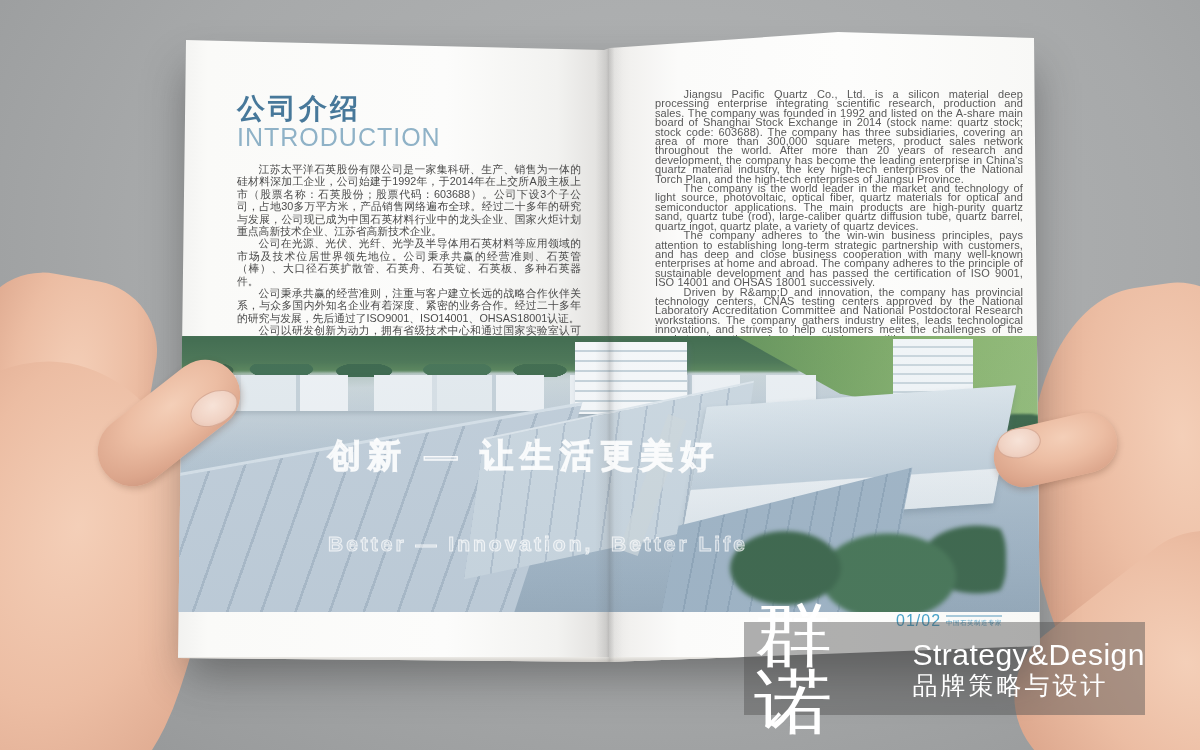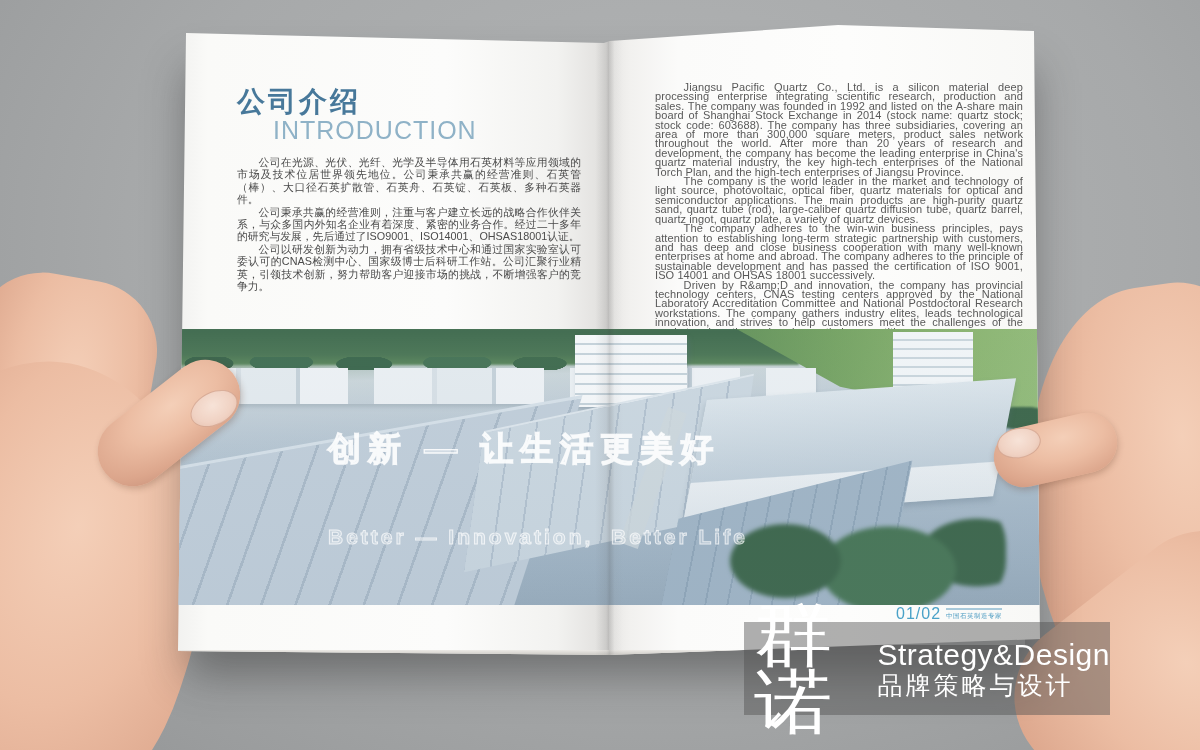--- a/index.html
+++ b/index.html
@@ -19,33 +19,33 @@
   .lh-nail{left:189px;top:392px;width:48px;height:31px;border-radius:50%;transform:rotate(-27deg);}
   .rh-palm{left:1032px;top:285px;width:280px;height:480px;border-radius:52% 42% 46% 55%;transform:rotate(-8deg);}
   .rh-wrist{left:1055px;top:555px;width:300px;height:340px;border-radius:80px;transform:rotate(-38deg);}
   .rh-thumb{left:993px;top:420px;width:125px;height:60px;border-radius:34px;transform:rotate(-13deg);}
   .rh-nail{left:997px;top:428px;width:42px;height:28px;border-radius:50%;transform:rotate(-11deg);}
 
   .booklet-shadow{position:absolute;left:195px;top:55px;width:830px;height:590px;z-index:1;
     box-shadow:0 22px 40px 8px rgba(35,35,35,0.42);}
 
   
-  .booklet{position:absolute;left:178px;top:23px;width:862px;height:632px;z-index:2;
+  .booklet{position:absolute;left:178px;top:30px;width:862px;height:632px;z-index:2;
     clip-path:polygon(8px 10px,426px 20px,432px 18px,660px 2px,856px 8px,862px 616px,430px 632px,0px 628px);}
   .page{position:absolute;top:0;bottom:0;width:431px;}
   .page-left{left:0;background:linear-gradient(to right,#f2f2f0 0%,#fafaf8 7%,#fcfcfb 62%,#f2f2f0 88%,#e4e3e1 97%,#d6d5d3 100%);}
   .page-right{left:431px;background:linear-gradient(to right,#e7e6e4 0%,#f2f1ef 5%,#fbfbfa 16%,#fdfdfc 55%,#f8f8f6 100%);}
   .spine{position:absolute;left:417px;top:0;bottom:0;width:28px;
     background:linear-gradient(to right,rgba(90,90,90,0) 0%,rgba(90,90,90,0.10) 40%,rgba(70,70,70,0.20) 52%,rgba(120,120,120,0.06) 70%,rgba(120,120,120,0) 100%);z-index:5;}
   .booklet:after{content:"";position:absolute;left:0;right:0;bottom:0;height:5px;
     background:linear-gradient(#eceae6,#cdcac5);}
 
   
   .title-cn{position:absolute;left:59px;top:60px;font-size:28px;font-weight:600;letter-spacing:3px;color:#47789a;}
-  .title-en{position:absolute;left:59px;top:93px;font-size:25px;font-weight:400;letter-spacing:1px;color:#8fb2c7;margin-left:36px;}
+  .title-en{position:absolute;left:59px;top:93px;font-size:25px;font-weight:400;letter-spacing:1px;color:#8fb2c7;}
   .cn-body{position:absolute;left:59px;top:133px;width:344px;font-size:10.8px;line-height:12.4px;
     text-align:justify;color:#4a4a4a;}
   .cn-body p{margin:0;text-indent:2em;}
 
   
   .en-body{position:absolute;left:46px;top:60px;width:368px;font-size:11px;line-height:9.4px;
     text-align:justify;color:#585858;letter-spacing:0.1px;}
   .en-body p{margin:0;text-indent:2.6em;}
   .page-num-row{position:absolute;left:287px;top:583px;display:flex;align-items:flex-start;}
   .page-num{font-size:16px;color:#4aa2c8;letter-spacing:1px;line-height:1;}
@@ -98,21 +98,21 @@
     background:linear-gradient(180deg,rgba(185,205,220,0.12) 0%,rgba(150,175,195,0.18) 100%);}
 
   
   .slogan{position:absolute;left:150px;top:62px;width:720px;text-align:left;z-index:6;white-space:pre;}
   .slogan-cn{font-size:33px;letter-spacing:7px;font-weight:600;
     color:rgba(255,255,255,0.30);-webkit-text-stroke:1.3px rgba(255,255,255,0.85);}
   .slogan-en{margin-top:17px;font-size:21px;letter-spacing:3px;font-weight:600;
     color:rgba(255,255,255,0.22);-webkit-text-stroke:1px rgba(255,255,255,0.70);}
 
   
-  .watermark{position:absolute;left:744px;top:622px;width:366px;height:93px;z-index:4;
+  .watermark{position:absolute;left:744px;top:622px;width:401px;height:93px;z-index:4;
     background:rgba(80,80,80,0.45);display:flex;align-items:center;padding-left:10px;box-sizing:border-box;color:#fff;}
   .wm-logo{font-size:70px;line-height:0.95;font-weight:200;letter-spacing:2px;transform:scaleX(1.12);transform-origin:left center;}
   .wm-col{margin-left:16px;margin-top:2px;}
   .wm-en{font-size:30px;font-weight:300;letter-spacing:0.5px;line-height:1.05;}
   .wm-cn{font-size:25px;font-weight:300;letter-spacing:3px;line-height:1.15;}
 </style>
 </head>
 <body>
 
 <div class="scene">
@@ -123,20 +123,21 @@
   <div class="hand skin rh-wrist"></div>
 
   <div class="booklet-shadow"></div>
 
   <div class="booklet">
 
     <div class="page page-left">
       <div class="title-cn">公司介绍</div>
       <div class="title-en">INTRODUCTION</div>
       <div class="cn-body">
+        <p>江苏太平洋石英股份有限公司是一家集科研、生产、销售为一体的硅材料深加工企业，公司始建于1992年，于2014年在上交所A股主板上市（股票名称：石英股份；股票代码：603688）。公司下设3个子公司，占地30多万平方米，产品销售网络遍布全球。经过二十多年的研究与发展，公司现已成为中国石英材料行业中的龙头企业、国家火炬计划重点高新技术企业、江苏省高新技术企业。</p>
         <p>公司在光源、光伏、光纤、光学及半导体用石英材料等应用领域的市场及技术位居世界领先地位。公司秉承共赢的经营准则、石英管（棒）、大口径石英扩散管、石英舟、石英锭、石英板、多种石英器件。</p>
         <p>公司秉承共赢的经营准则，注重与客户建立长远的战略合作伙伴关系，与众多国内外知名企业有着深度、紧密的业务合作。经过二十多年的研究与发展，先后通过了ISO9001、ISO14001、OHSAS18001认证。</p>
         <p>公司以研发创新为动力，拥有省级技术中心和通过国家实验室认可委认可的CNAS检测中心、国家级博士后科研工作站。公司汇聚行业精英，引领技术创新，努力帮助客户迎接市场的挑战，不断增强客户的竞争力。</p>
       </div>
     </div>
 
     <div class="page page-right">
       <div class="en-body">
         <p>Jiangsu Pacific Quartz Co., Ltd. is a silicon material deep processing enterprise integrating scientific research, production and sales. The company was founded in 1992 and listed on the A-share main board of Shanghai Stock Exchange in 2014 (stock name: quartz stock; stock code: 603688). The company has three subsidiaries, covering an area of more than 300,000 square meters, product sales network throughout the world. After more than 20 years of research and development, the company has become the leading enterprise in China's quartz material industry, the key high-tech enterprises of the National Torch Plan, and the high-tech enterprises of Jiangsu Province.</p>
         <p>The company is the world leader in the market and technology of light source, photovoltaic, optical fiber, quartz materials for optical and semiconductor applications. The main products are high-purity quartz sand, quartz tube (rod), large-caliber quartz diffusion tube, quartz barrel, quartz ingot, quartz plate, a variety of quartz devices.</p>

